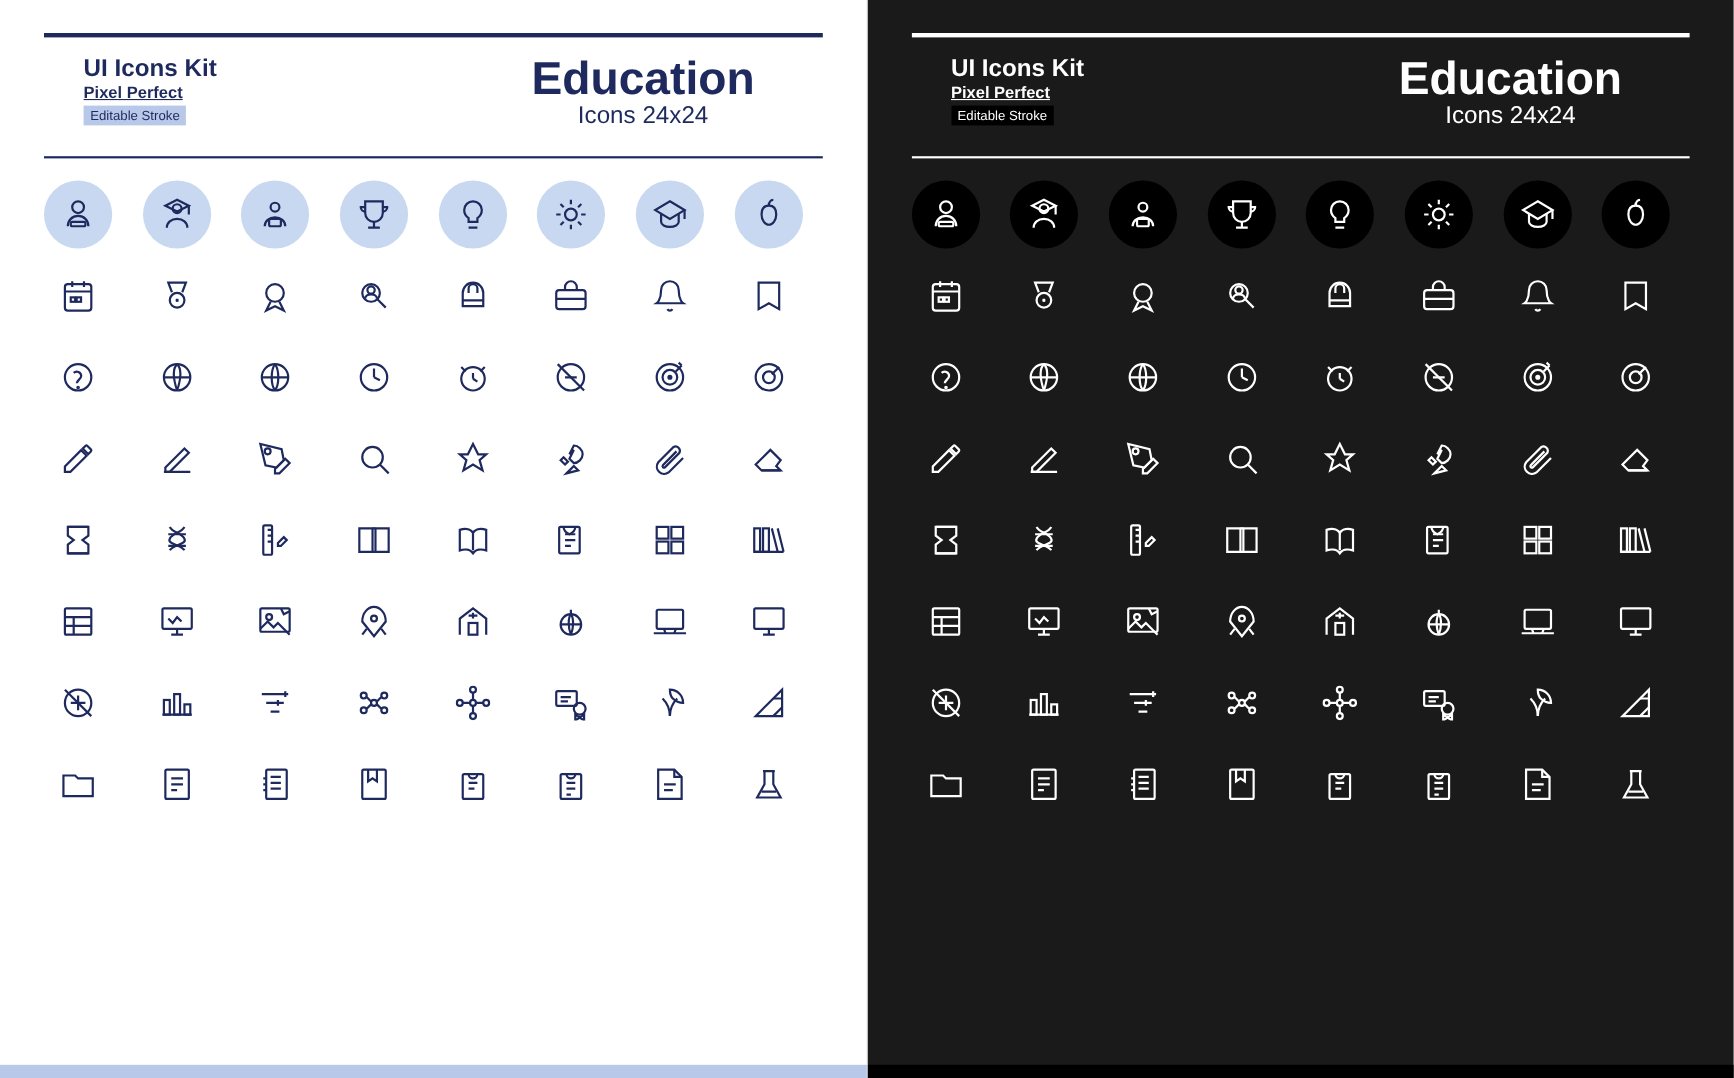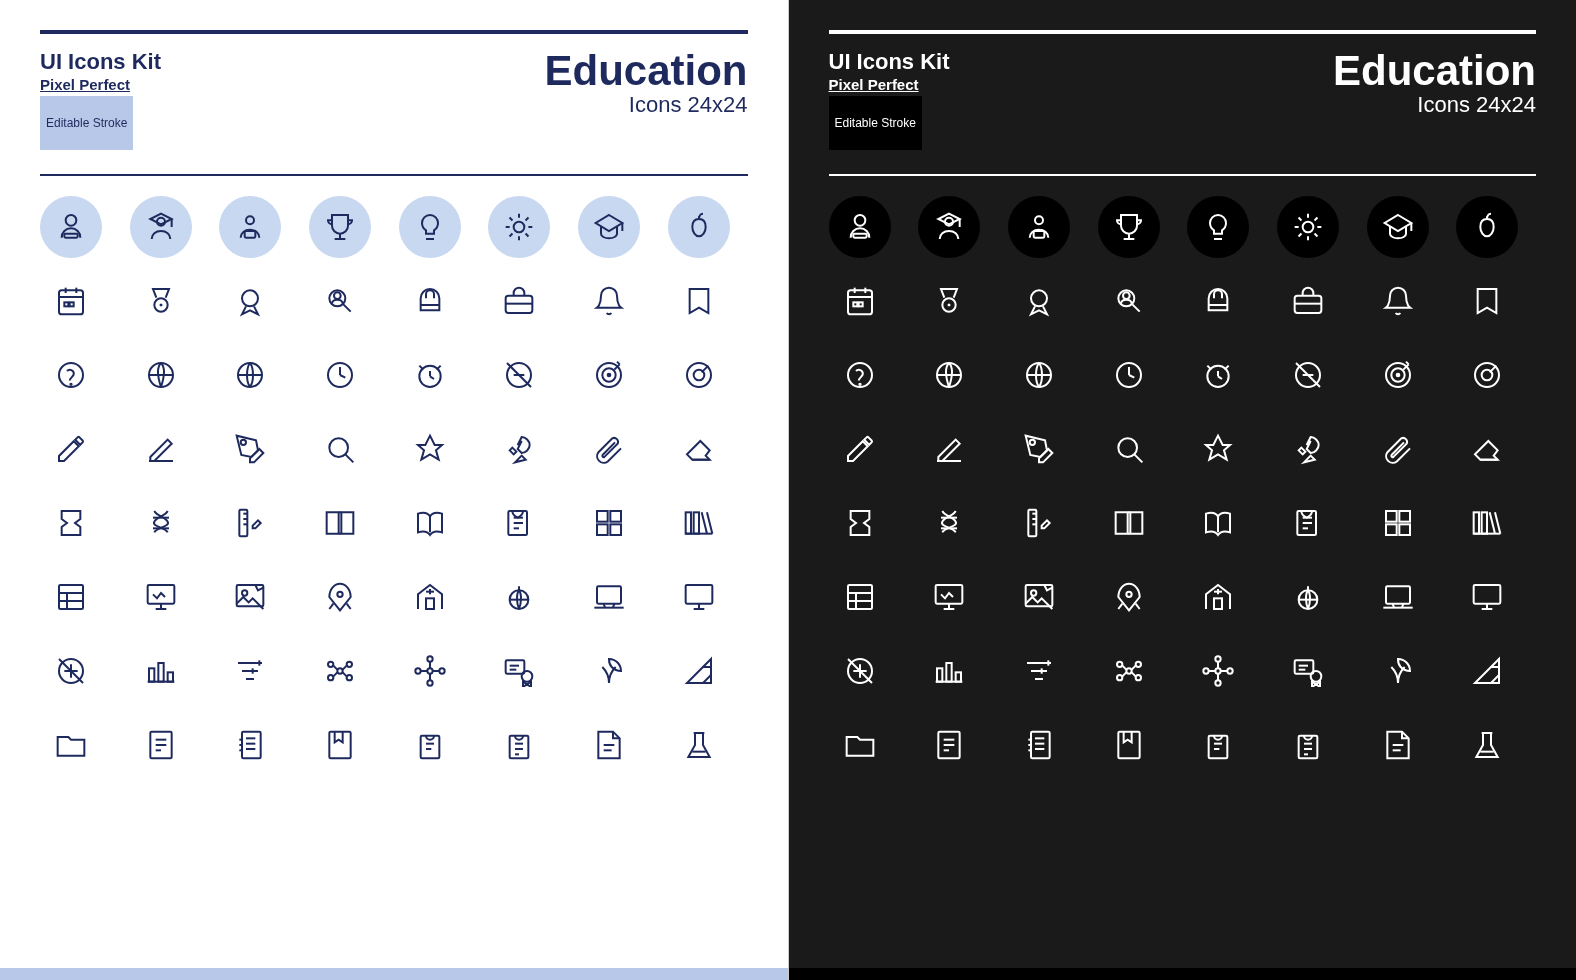--- a/index.html
+++ b/index.html
@@ -30,40 +30,40 @@
       margin-bottom: 16px;
     }
     .panel-light .top-bar { background: #1e2a5e; }
     .panel-dark .top-bar { background: #ffffff; }
     .header {
       display: flex;
       align-items: flex-start;
       margin-bottom: 24px;
       gap: 20px;
     }
-    .header-left { flex: 1; }
-    .header-right { flex: 1; text-align: right; }
+    .header-left { flex: 1; margin-left: 36px; }
+    .header-right { flex: 1; text-align: center; }
     .kit-title {
       font-size: 22px;
       font-weight: 700;
       line-height: 1.1;
     }
     .panel-light .kit-title { color: #1e2a5e; }
     .panel-dark .kit-title { color: #ffffff; }
     .pixel-perfect {
       font-size: 15px;
       font-weight: 700;
       margin-top: 2px;
       text-decoration: underline;
     }
     .panel-light .pixel-perfect { color: #1e2a5e; }
     .panel-dark .pixel-perfect { color: #ffffff; }
     .editable-stroke {
       font-size: 12px;
-      padding: 20px 6px;
+      padding: 2px 6px;
       margin-top: 3px;
       display: inline-block;
     }
     .panel-light .editable-stroke { background: #b8c8e8; color: #1e2a5e; }
     .panel-dark .editable-stroke { background: #000000; color: #ffffff; }
     .education-title {
       font-size: 42px;
       font-weight: 900;
       line-height: 1.0;
     }

